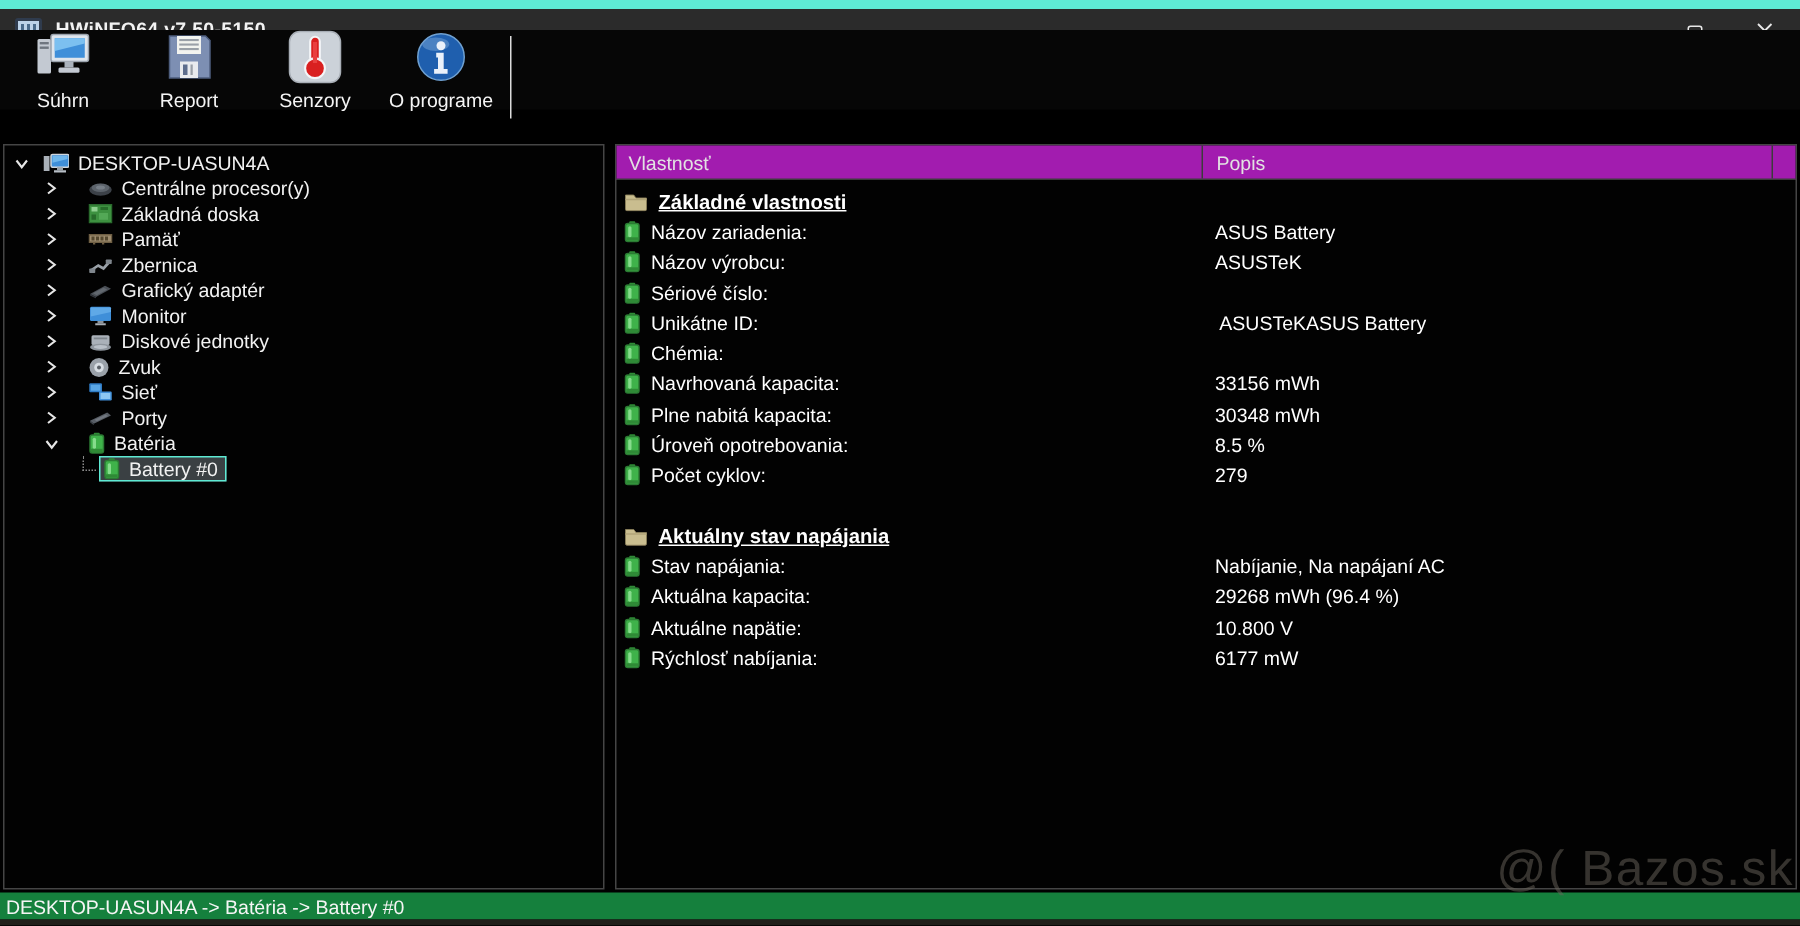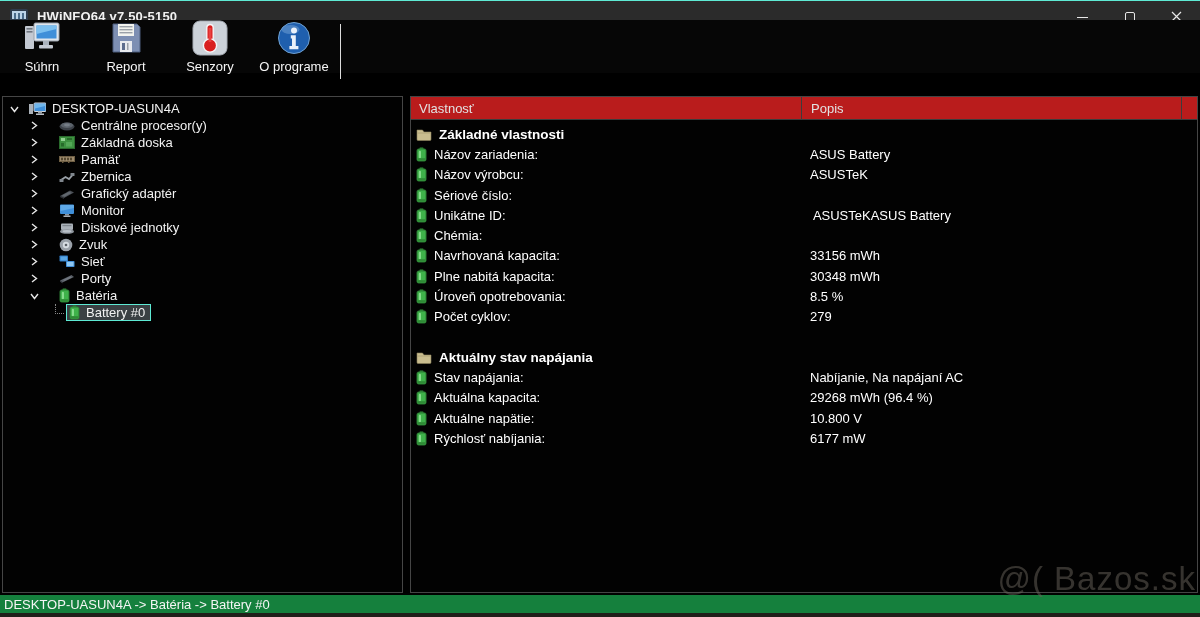--- a/index.html
+++ b/index.html
@@ -6,21 +6,21 @@
   html,body { width:1200px; height:617px; overflow:hidden; }
   body {
     background:#000;
     font-family:"Liberation Sans", sans-serif;
     position:relative;
     color:#fff;
   }
   
   .titlebar {
     position:absolute; top:0; left:0; width:1200px; height:32px;
-    background:#2b2b2b; border-top:1px solid #5eead4;
+    background:#2b2b2b; border-top:6px solid #5eead4;
     display:flex; align-items:center; padding-left:10px; gap:9px;
   }
   .titlebar .app-title { font-size:13px; font-weight:bold; color:#f2f2f2; letter-spacing:.2px; }
   .win-controls { position:absolute; right:0; top:0; height:32px; display:flex; }
   .win-btn { width:47px; height:32px; display:flex; align-items:center; justify-content:center; }
   .glyph-min { width:11px; height:1px; background:#e8e8e8; }
   .glyph-max { width:10px; height:10px; border:1px solid #e8e8e8; border-radius:2px; }
   
   .toolbar {
     position:absolute; top:20px; left:0; width:1200px; height:53px;
@@ -46,32 +46,32 @@
   .connector { width:9px; height:10px; border-left:1px dotted #8a8a8a; border-bottom:1px dotted #8a8a8a; margin-right:2px; transform:translateY(-4px); }
   .tree-inner { display:inline-flex; align-items:center; gap:6px; padding:0 5px 0 2px; height:17px; }
   .tree-inner.selected { background:#3a4043; border:1px solid #5eead4; }
   .icn { display:inline-flex; align-items:center; }
   
   .right-panel {
     position:absolute; left:410px; top:96px; width:788px; height:497px;
     background:#020202; border:1px solid #454545;
   }
   .rp-header {
-    height:23px; background:#b91c1c; border-bottom:1px solid #3c3c3c;
+    height:23px; background:#a21caf; border-bottom:1px solid #3c3c3c;
     display:flex; align-items:center; font-size:13px; color:#e2e2e2;
   }
   .rp-h1 { width:390px; padding-left:8px; }
   .rp-h2 { width:380px; padding-left:9px; border-left:1px solid #3c3c3c; height:100%; display:flex; align-items:center; }
   .rp-h3 { flex:1; border-left:1px solid #3c3c3c; height:100%; }
   .rp-rows { padding-top:4px; }
   .prop-section { margin-bottom:20px; }
   .prop-row { height:20.3px; display:flex; align-items:center; font-size:13px; color:#fff; }
   .prop-label { width:390px; display:flex; align-items:center; gap:7px; padding-left:5px; white-space:nowrap; }
   .prop-value { padding-left:9px; white-space:pre; }
-  .section-title { font-weight:bold; font-size:13.5px; }
+  .section-title { font-weight:bold; text-decoration:underline; font-size:13.5px; }
   
   .statusbar {
     position:absolute; left:0; top:595px; width:1200px; height:18px;
     background:#15803d; display:flex; align-items:center; padding-left:4px;
     font-size:13px; color:#f5f5f5;
   }
   .bottom-strip { position:absolute; left:0; bottom:0; width:1200px; height:4px; background:#211f1a; }
   
   .watermark {
     position:absolute; right:4px; top:560px; font-size:33px; color:#6a655c;

